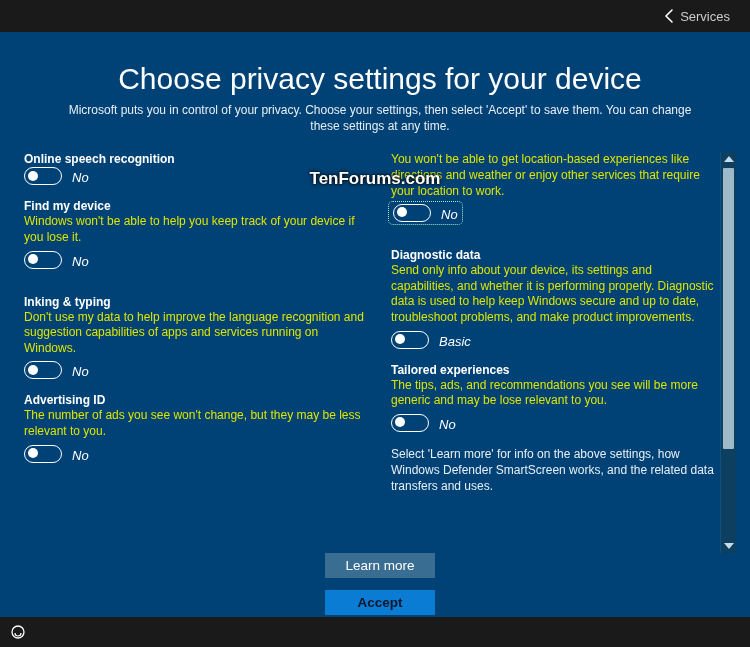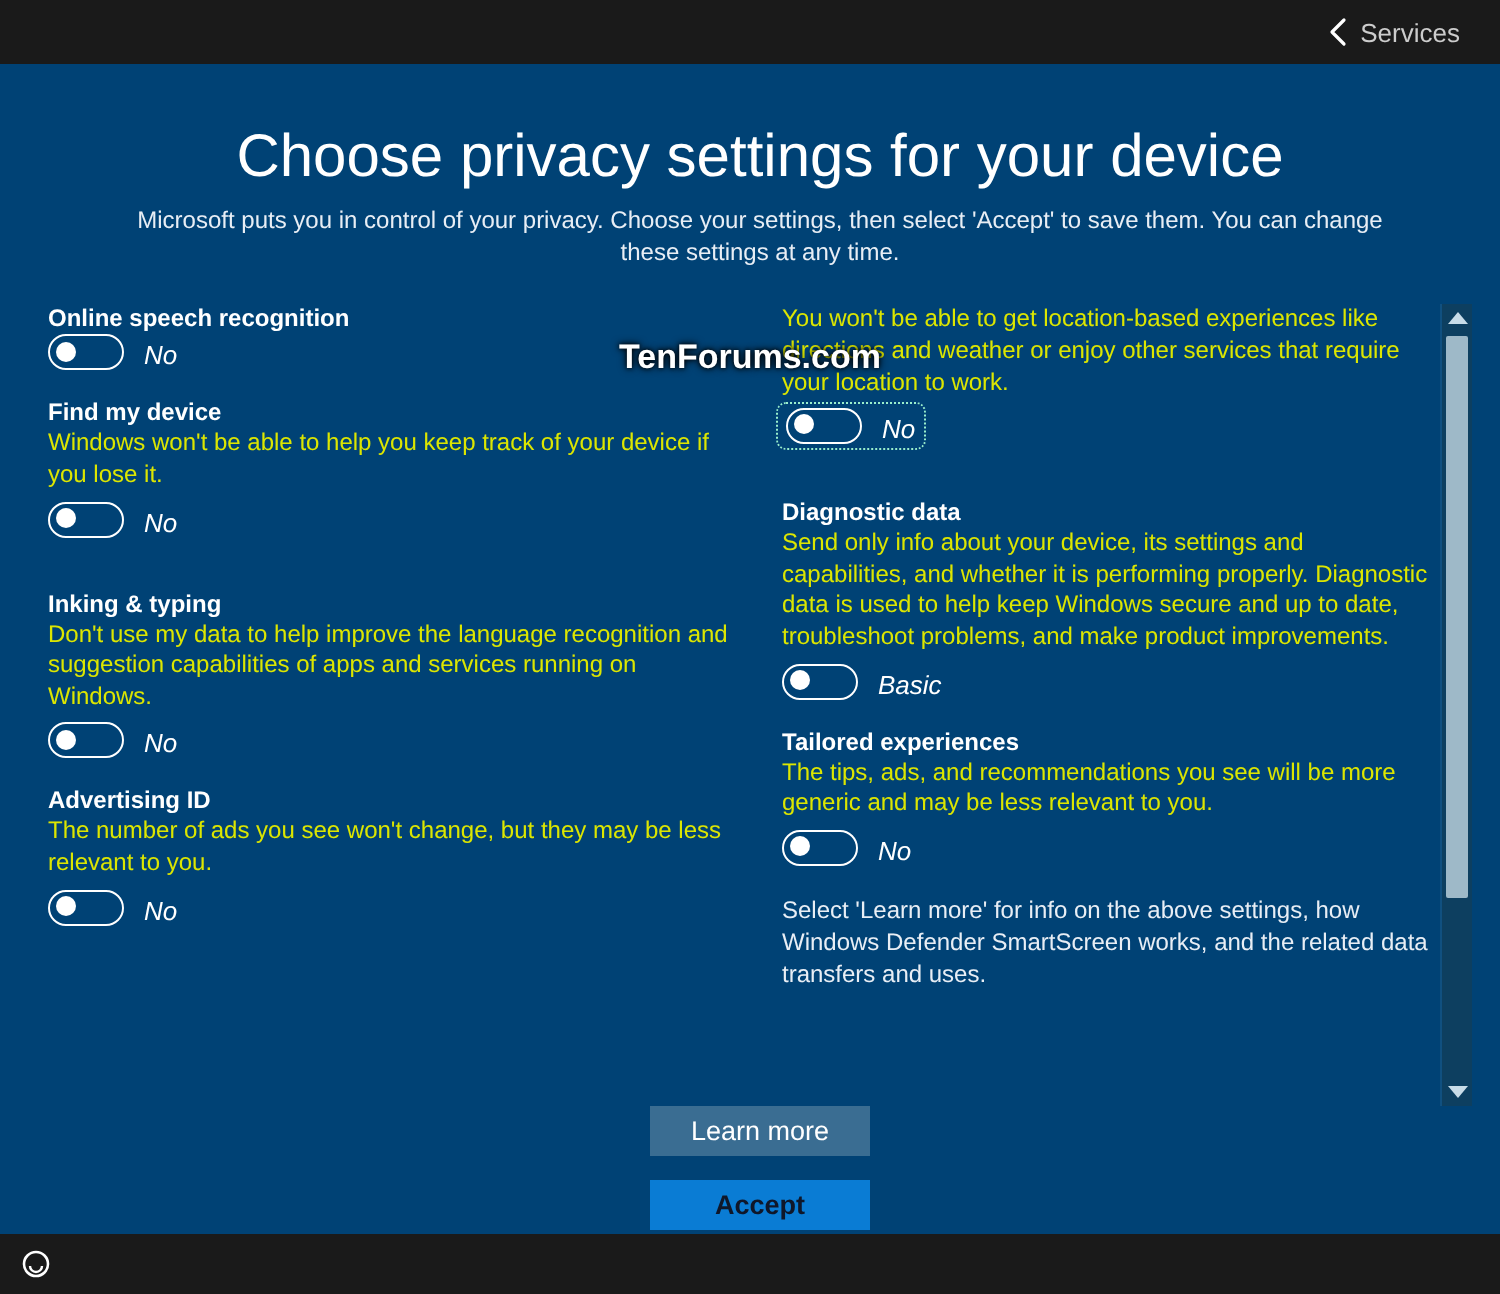--- a/index.html
+++ b/index.html
@@ -171,21 +171,21 @@
               <div class="toggle-row">
                 <div class="toggle">
                     <div class="knob"></div>
                   </div>
                 <span class="toggle-label">Basic</span>
               </div>
             </div>
 
             <div class="setting">
               <div class="setting-title">Tailored experiences</div>
-              <div class="setting-desc">The tips, ads, and recommendations you see will be more generic and may be less relevant to you.</div>
+              <div class="setting-desc">The tips, ads, and recommendations you see will be more generic and may be lose relevant to you.</div>
               <div class="toggle-row">
                 <div class="toggle">
                     <div class="knob"></div>
                   </div>
                 <span class="toggle-label">No</span>
               </div>
             </div>
 
             <div class="note-text">Select 'Learn more' for info on the above settings, how Windows Defender SmartScreen works, and the related data transfers and uses.</div>
 

